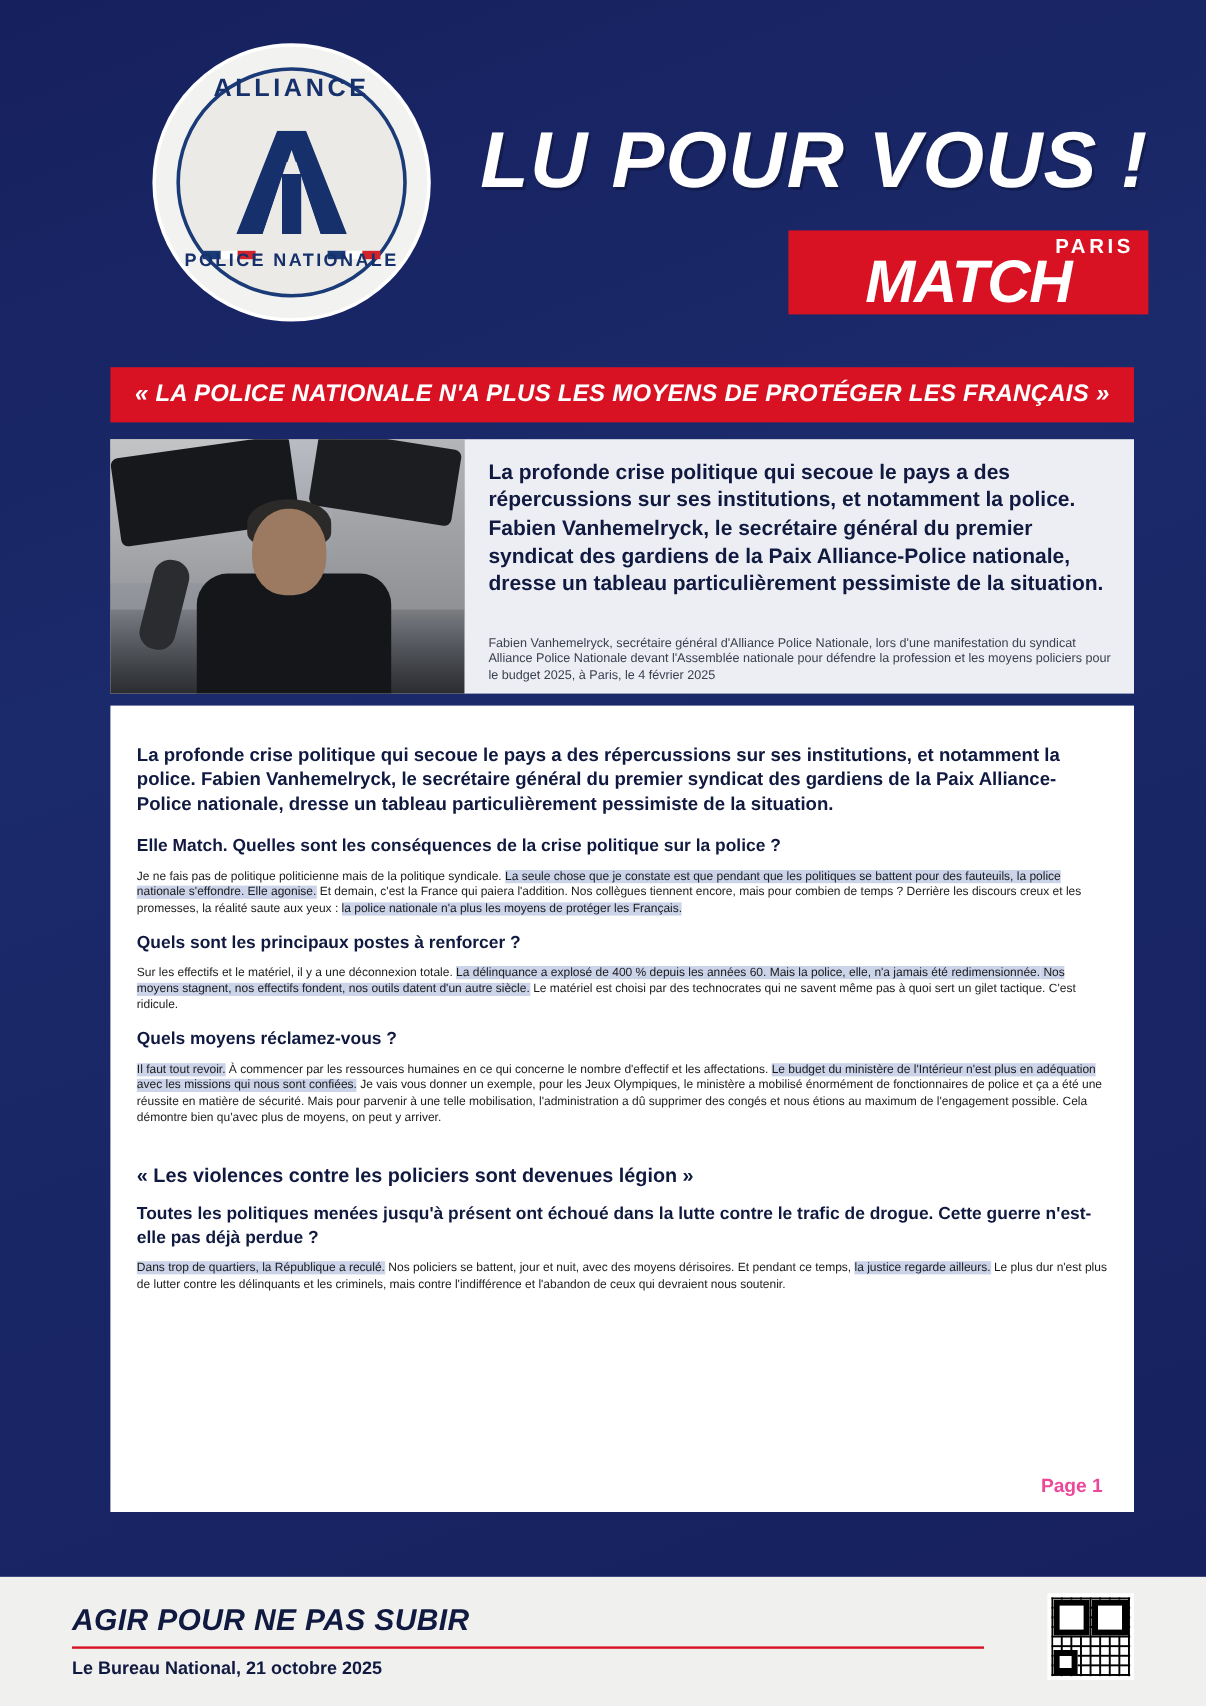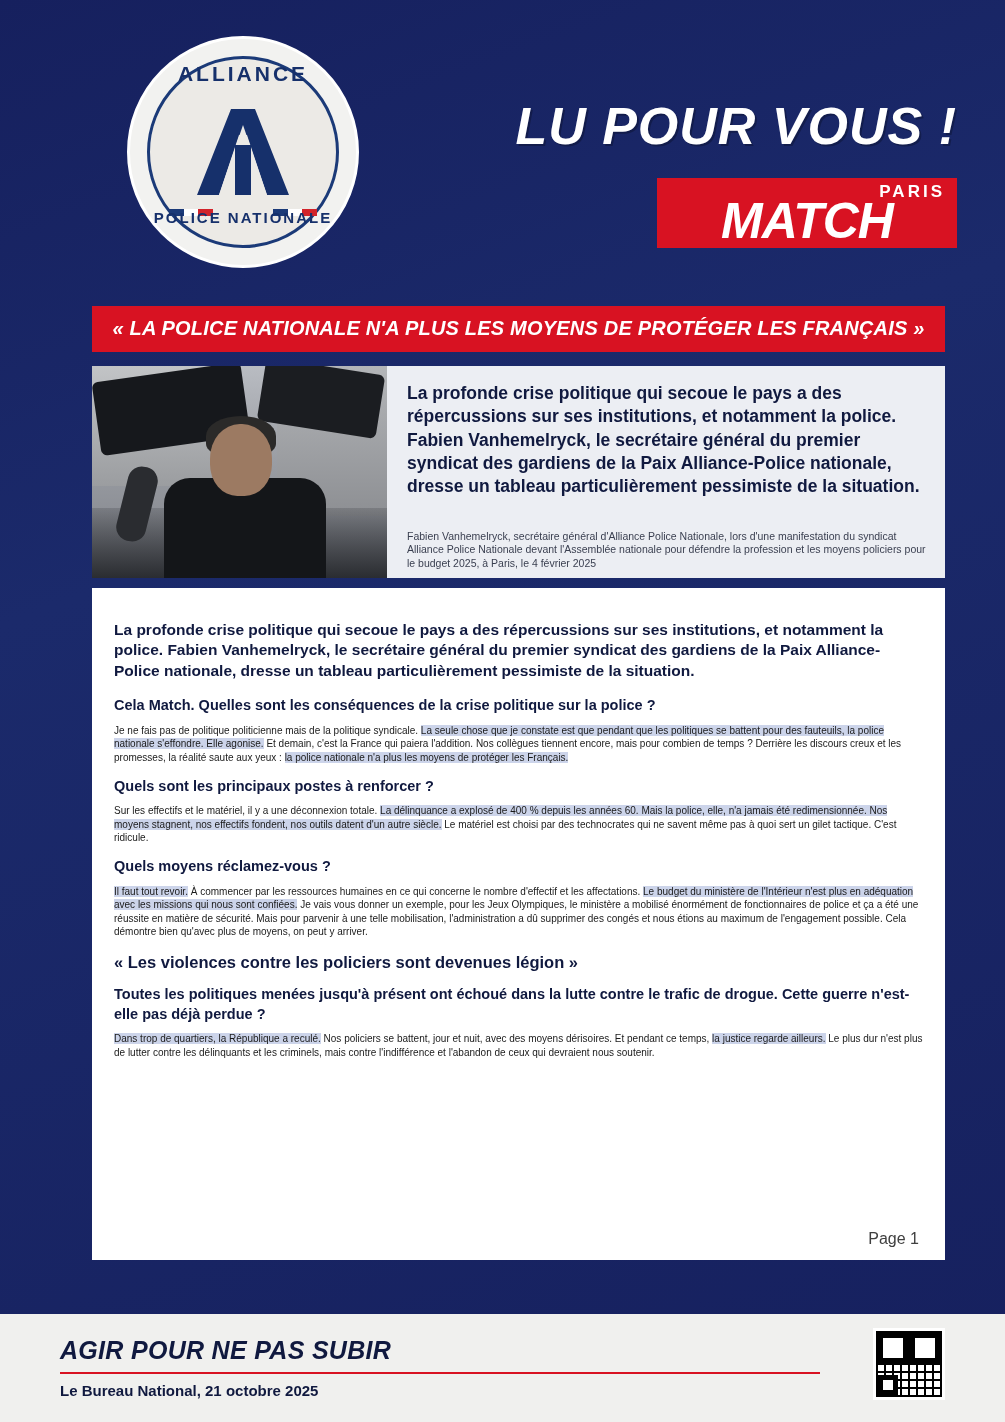--- a/index.html
+++ b/index.html
@@ -84,21 +84,21 @@
   .header-right {
     flex: 1;
     display: flex;
     flex-direction: column;
     align-items: flex-end;
     padding-top: 82px;
     padding-right: 8px;
   }
   .lu-pour-vous {
     color: #ffffff;
-    font-size: 52px;
+    font-size: 66px;
     font-weight: bold;
     font-style: italic;
     letter-spacing: 1px;
     line-height: 1;
     text-shadow: 2px 2px 0 rgba(0,0,0,0.25);
     white-space: nowrap;
   }
   .pm-logo {
     margin-top: 26px;
     width: 300px;
@@ -237,36 +237,36 @@
   }
   .art-q {
     font-size: 14.5px;
     font-weight: bold;
     color: #10193f;
     line-height: 1.35;
     margin: 12px 0 8px 0;
   }
   .art-q.big {
     font-size: 16.5px;
-    margin-top: 12px;
+    margin-top: 30px;
   }
   .art-p {
     font-size: 10px;
     color: #1a1a1a;
     line-height: 1.36;
     margin: 0 0 10px 0;
   }
   .hl { background: #ccd4ea; }
   .page-num {
     position: absolute;
     right: 26px;
     bottom: 12px;
     font-size: 16px;
-    font-weight: normal;
-    color: #404040;
+    font-weight: bold;
+    color: #ec4899;
   }
 
   
   .footer {
     position: absolute;
     left: 0; right: 0; bottom: 0;
     height: 108px;
     background: #f0f0ee;
     padding: 16px 60px 0 60px;
     display: flex;
@@ -373,21 +373,21 @@
     <div class="intro-text">
       <div class="intro-lead">La profonde crise politique qui secoue le pays a des répercussions sur ses institutions, et notamment la police. Fabien Vanhemelryck, le secrétaire général du premier syndicat des gardiens de la Paix Alliance-Police nationale, dresse un tableau particulièrement pessimiste de la situation.</div>
       <div class="intro-caption">Fabien Vanhemelryck, secrétaire général d'Alliance Police Nationale, lors d'une manifestation du syndicat Alliance Police Nationale devant l'Assemblée nationale pour défendre la profession et les moyens policiers pour le budget 2025, à Paris, le 4 février 2025</div>
     </div>
   </div>
 
   <div class="article">
 
     <p class="art-lead">La profonde crise politique qui secoue le pays a des répercussions sur ses institutions, et notamment la police. Fabien Vanhemelryck, le secrétaire général du premier syndicat des gardiens de la Paix Alliance-Police nationale, dresse un tableau particulièrement pessimiste de la situation.</p>
 
-    <p class="art-q">Cela Match. Quelles sont les conséquences de la crise politique sur la police ?</p>
+    <p class="art-q">Elle Match. Quelles sont les conséquences de la crise politique sur la police ?</p>
     <p class="art-p"><span>Je ne fais pas de politique politicienne mais de la politique syndicale. </span><span class="hl">La seule chose que je constate est que pendant que les politiques se battent pour des fauteuils, la police nationale s'effondre. Elle agonise.</span><span> Et demain, c'est la France qui paiera l'addition. Nos collègues tiennent encore, mais pour combien de temps ? Derrière les discours creux et les promesses, la réalité saute aux yeux : </span><span class="hl">la police nationale n'a plus les moyens de protéger les Français.</span></p>
 
     <p class="art-q">Quels sont les principaux postes à renforcer ?</p>
     <p class="art-p"><span>Sur les effectifs et le matériel, il y a une déconnexion totale. </span><span class="hl">La délinquance a explosé de 400 % depuis les années 60. Mais la police, elle, n'a jamais été redimensionnée.</span><span class="hl"> Nos moyens stagnent, nos effectifs fondent, nos outils datent d'un autre siècle.</span><span> Le matériel est choisi par des technocrates qui ne savent même pas à quoi sert un gilet tactique. C'est ridicule.</span></p>
 
     <p class="art-q">Quels moyens réclamez-vous ?</p>
     <p class="art-p"><span class="hl">Il faut tout revoir.</span><span> À commencer par les ressources humaines en ce qui concerne le nombre d'effectif et les affectations. </span><span class="hl">Le budget du ministère de l'Intérieur n'est plus en adéquation avec les missions qui nous sont confiées.</span><span> Je vais vous donner un exemple, pour les Jeux Olympiques, le ministère a mobilisé énormément de fonctionnaires de police et ça a été une réussite en matière de sécurité. Mais pour parvenir à une telle mobilisation, l'administration a dû supprimer des congés et nous étions au maximum de l'engagement possible. Cela démontre bien qu'avec plus de moyens, on peut y arriver.</span></p>
 
     <p class="art-q big">« Les violences contre les policiers sont devenues légion »</p>
 

